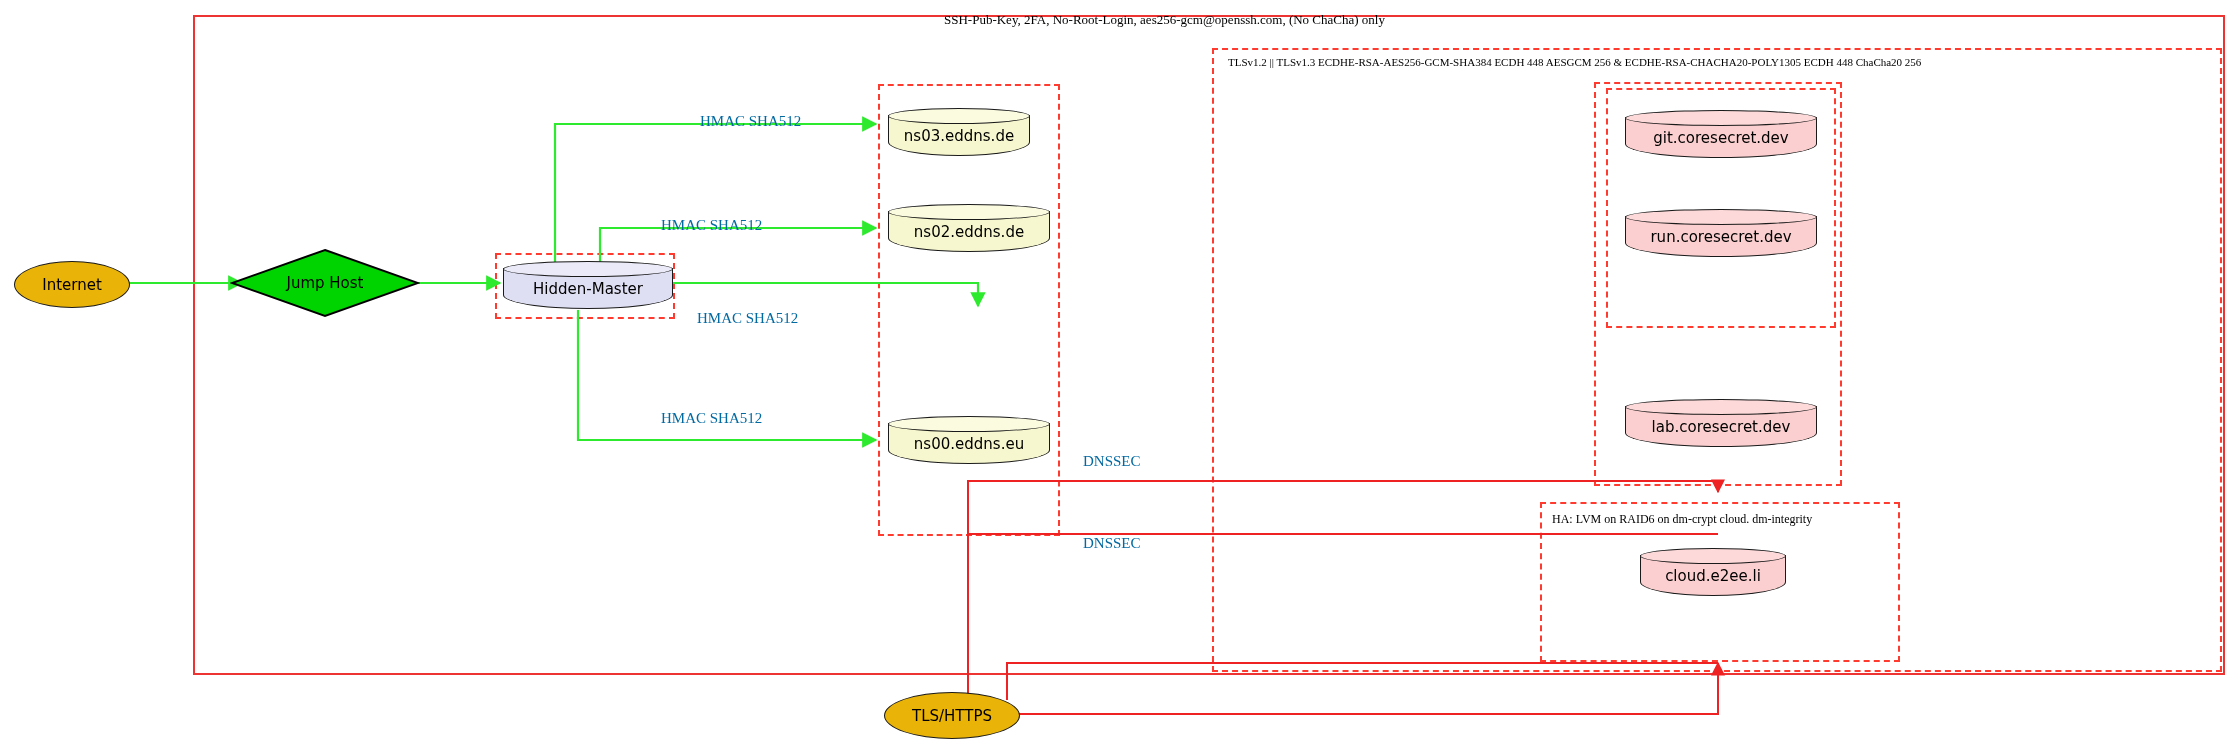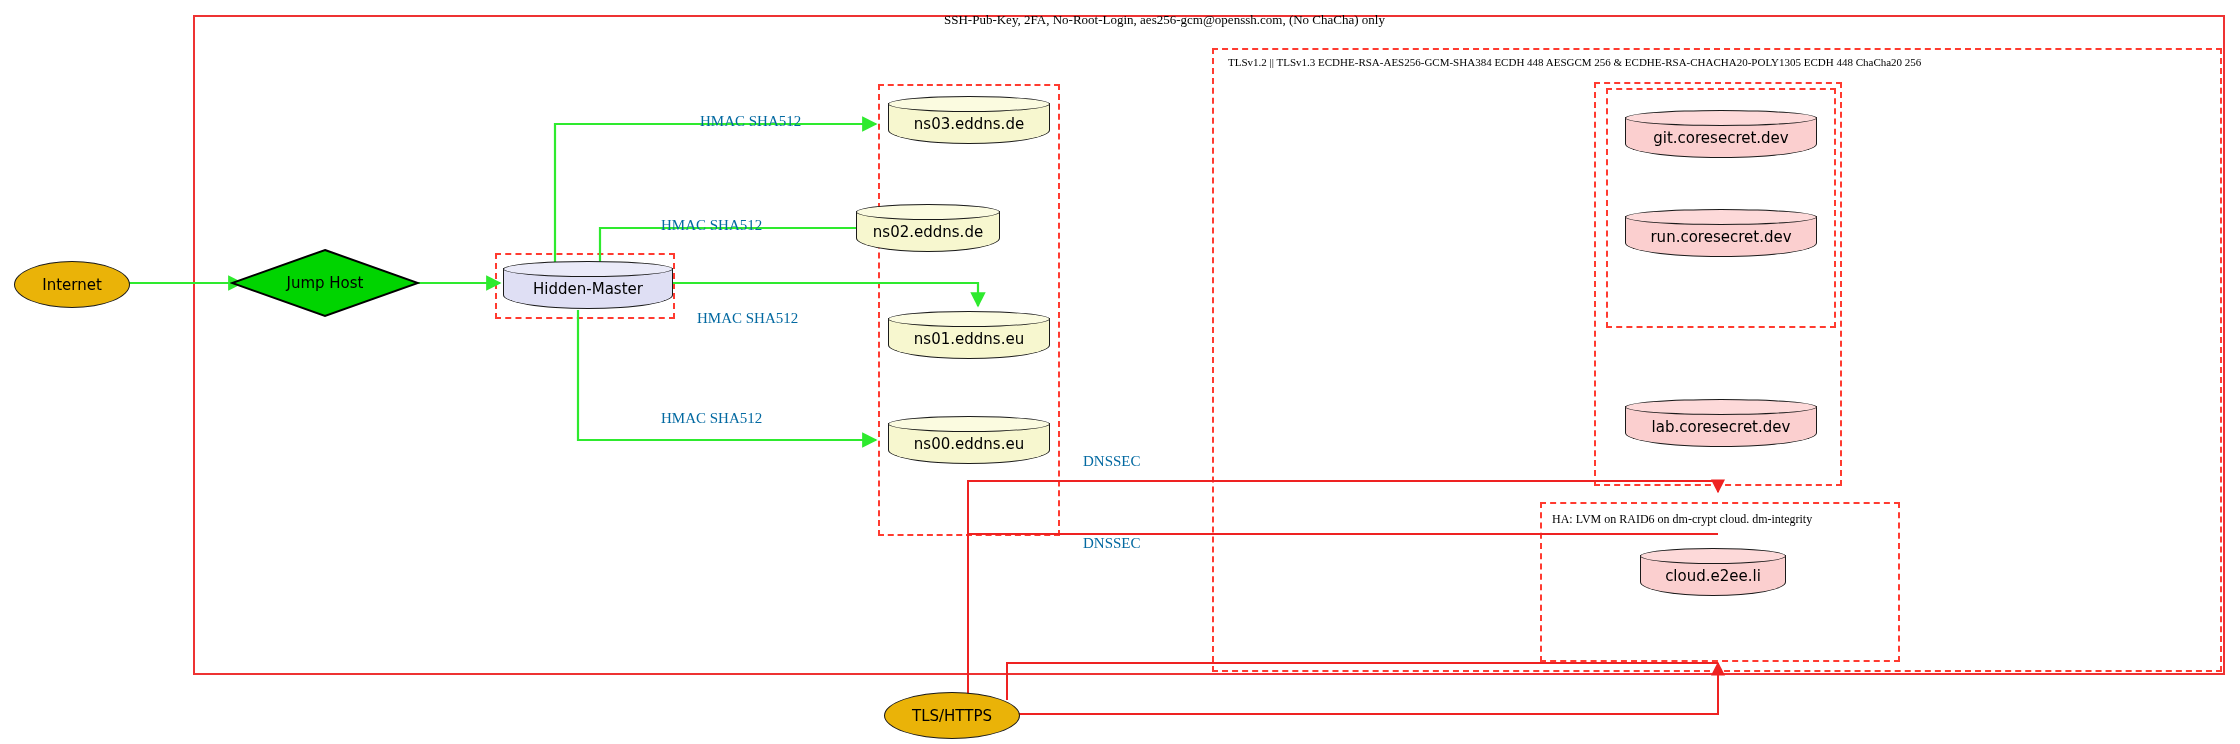--- a/index.html
+++ b/index.html
@@ -143,37 +143,32 @@
     </svg>
     <div class="lbl">Jump Host</div>
   </div>
 
   <div class="cyl cyl-lav" style="left:503px;top:261px;width:170px;height:48px;">
     <div class="body"></div>
     <div class="top"></div>
     <div class="lbl">Hidden-Master</div>
   </div>
 
-  <div class="cyl cyl-cream" style="left:888px;top:96px;width:162px;height:48px;">
+  <div class="cyl cyl-cream" style="left:888px;top:108px;width:142px;height:48px;">
     <div class="body"></div>
     <div class="top"></div>
     <div class="lbl">ns03.eddns.de</div>
   </div>
 
-  <div class="cyl cyl-cream" style="left:856px;top:204px;width:144px;height:48px;">
+  <div class="cyl cyl-cream" style="left:888px;top:204px;width:162px;height:48px;">
     <div class="body"></div>
     <div class="top"></div>
     <div class="lbl">ns02.eddns.de</div>
   </div>
 
-  <div class="cyl cyl-cream" style="left:888px;top:311px;width:162px;height:48px;">
-    <div class="body"></div>
-    <div class="top"></div>
-    <div class="lbl">ns01.eddns.eu</div>
-  </div>
 
   <div class="cyl cyl-cream" style="left:888px;top:416px;width:162px;height:48px;padding-left:24px;">
     <div class="body"></div>
     <div class="top"></div>
     <div class="lbl">ns00.eddns.eu</div>
   </div>
 
   <div class="cyl cyl-pink" style="left:1625px;top:209px;width:192px;height:48px;">
     <div class="body"></div>
     <div class="top"></div>

